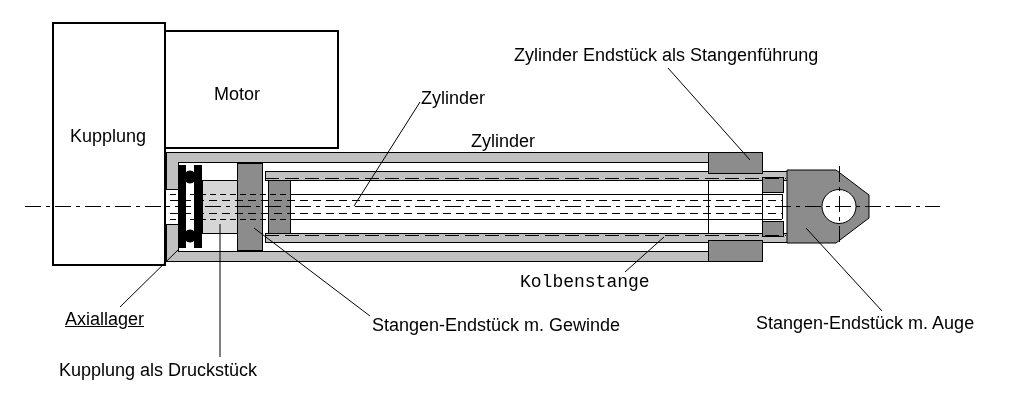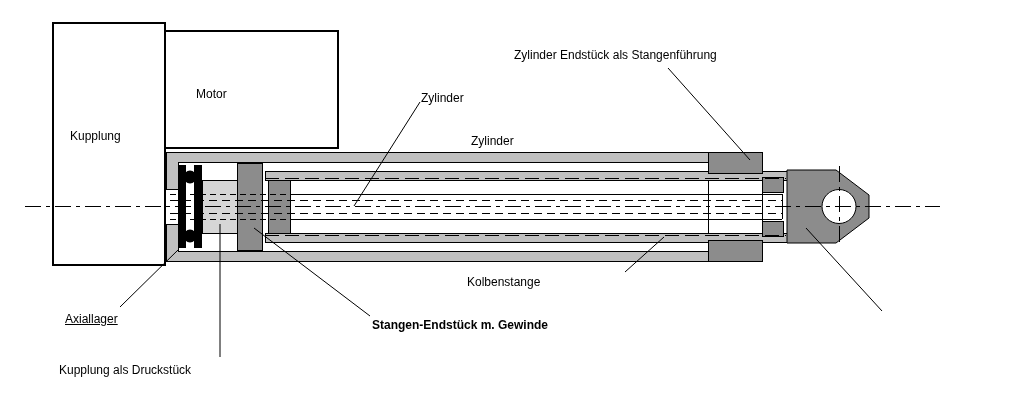--- a/index.html
+++ b/index.html
@@ -8,21 +8,21 @@
   .stage {
     position:relative;
     width:1035px;
     height:407px;
     background:var(--background,#fff);
     overflow:hidden;
   }
   .stage svg { position:absolute; left:0; top:0; }
   .lbl {
     position:absolute;
-    font-size:12px;
+    font-size:18px;
     line-height:20px;
     color:var(--line,#000);
     white-space:nowrap;
   }
   
   .box-white  { fill:#ffffff; stroke:var(--line,#000); stroke-width:2; }
   .wall       { fill:var(--wall_gray,#c0c0c0); stroke:var(--line,#000); stroke-width:1; }
   .cavity     { fill:var(--background,#fff); stroke:var(--line,#000); stroke-width:1; }
   .plainwhite { fill:var(--background,#fff); stroke:none; }
   .light      { fill:var(--coupling_gray,#d6d6d6); stroke:var(--line,#000); stroke-width:1; }
@@ -92,21 +92,22 @@
     <line x1="420" y1="102" x2="354" y2="206" class="sline"></line>
     <line x1="668" y1="68" x2="750" y2="160" class="sline"></line>
     <line x1="625" y1="272" x2="664" y2="237" class="sline"></line>
     <line x1="370" y1="316" x2="254" y2="228" class="sline"></line>
     <line x1="120" y1="307" x2="179" y2="249" class="sline"></line>
     <line x1="220" y1="357" x2="220" y2="224" class="sline"></line>
     <line x1="882" y1="311" x2="806" y2="228" class="sline"></line>
   </svg>
 
   <div class="lbl" style="left:70px;  top:126px;">Kupplung</div>
-  <div class="lbl" style="left:196px; top:84px;">Motor</div>
+  <div class="lbl" style="left:214px; top:84px;">Motor</div>
   <div class="lbl" style="left:421px; top:88px;">Zylinder</div>
   <div class="lbl" style="left:471px; top:131px;">Zylinder</div>
   <div class="lbl" style="left:514px; top:45px;">Zylinder Endstück als Stangenführung</div>
-  <div class="lbl" style="left:467px; top:272px;">Kolbenstange</div>
-  <div class="lbl" style="left:372px; top:315px;font-weight:bold;">Stangen-Endstück m. Gewinde</div>
+  <div class="lbl" style="left:520px; top:272px;font-family:Liberation Mono, monospace;">Kolbenstange</div>
+  <div class="lbl" style="left:372px; top:315px;">Stangen-Endstück m. Gewinde</div>
   <div class="lbl" style="left:65px;  top:309px;text-decoration:underline;">Axiallager</div>
   <div class="lbl" style="left:59px;  top:360px;text-align:center;">Kupplung als Druckstück</div>
+  <div class="lbl" style="left:756px; top:313px;">Stangen-Endstück m. Auge</div>
 </div>
 
 </body></html>

